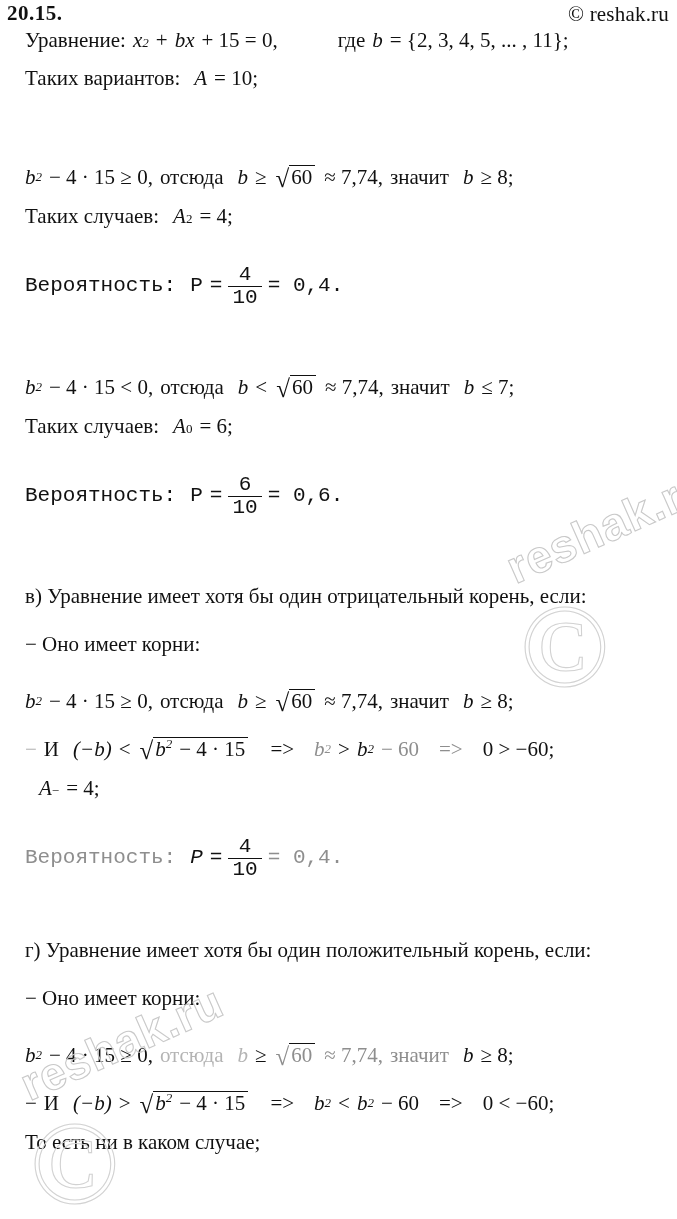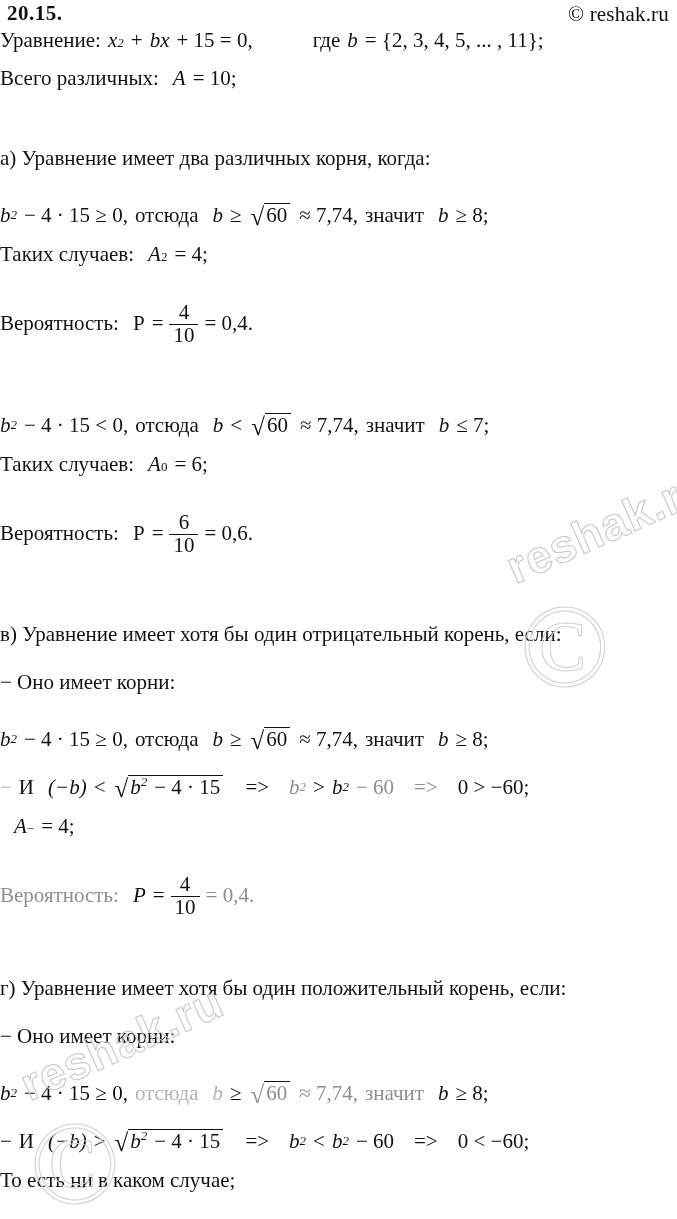--- a/index.html
+++ b/index.html
@@ -51,34 +51,34 @@
   
   .content {
     position: absolute;
     left: 0;
     top: 30px;
     width: 677px;
   }
   .line {
     font-size: 21px;
     line-height: 1;
-    padding: 0 0;
+    padding: 0 25px;
     white-space: nowrap;
     display: flex;
     align-items: baseline;
     box-sizing: border-box;
   }
   .line.tall { align-items: center; }
 
   .gap-xs { height: 10px; }
   .gap-s  { height: 18px; }
   .gap-l  { height: 42px; }
 
   .h-row { height: 38px; }
-  .f-row { height: 62px; }
+  .f-row { height: 62px; font-family: Liberation Mono, monospace; }
 
   .it { font-style: italic; }
   .rm { font-style: normal; }
   .sp { display: inline-block; width: 7px; }
   .sp-lg { display: inline-block; width: 40px; }
   .sp-md { display: inline-block; width: 20px; }
 
   sup.pw {
     font-size: 0.62em;
     vertical-align: super;
@@ -182,31 +182,30 @@
       <span class="sp-lg"></span>
         <span class="sp-md"></span>
       <span>где</span>
         <span class="sp"></span>
       <span class="it">b</span>
         <span class="sp"></span>
       <span>= {2, 3, 4, 5, ... , 11};</span>
     </div>
 
     <div class="line h-row">
-      <span>Всего различных:</span>
+      <span>Таких вариантов:</span>
         <span class="sp"></span>
         <span class="sp"></span>
       <span class="it">A</span>
         <span class="sp"></span>
       <span>= 10;</span>
     </div>
 
     <div class="gap-l"></div>
 
-    <div class="line h-row">а) Уравнение имеет два различных корня, когда:</div>
     <div class="gap-xs"></div>
 
     <div class="line h-row tall">
       <span class="it">b</span>
         <sup class="pw">2</sup>
       <span class="sp"></span>
         <span>− 4 · 15 ≥ 0,</span>
         <span class="sp"></span>
       <span>отсюда</span>
         <span class="sp"></span>

